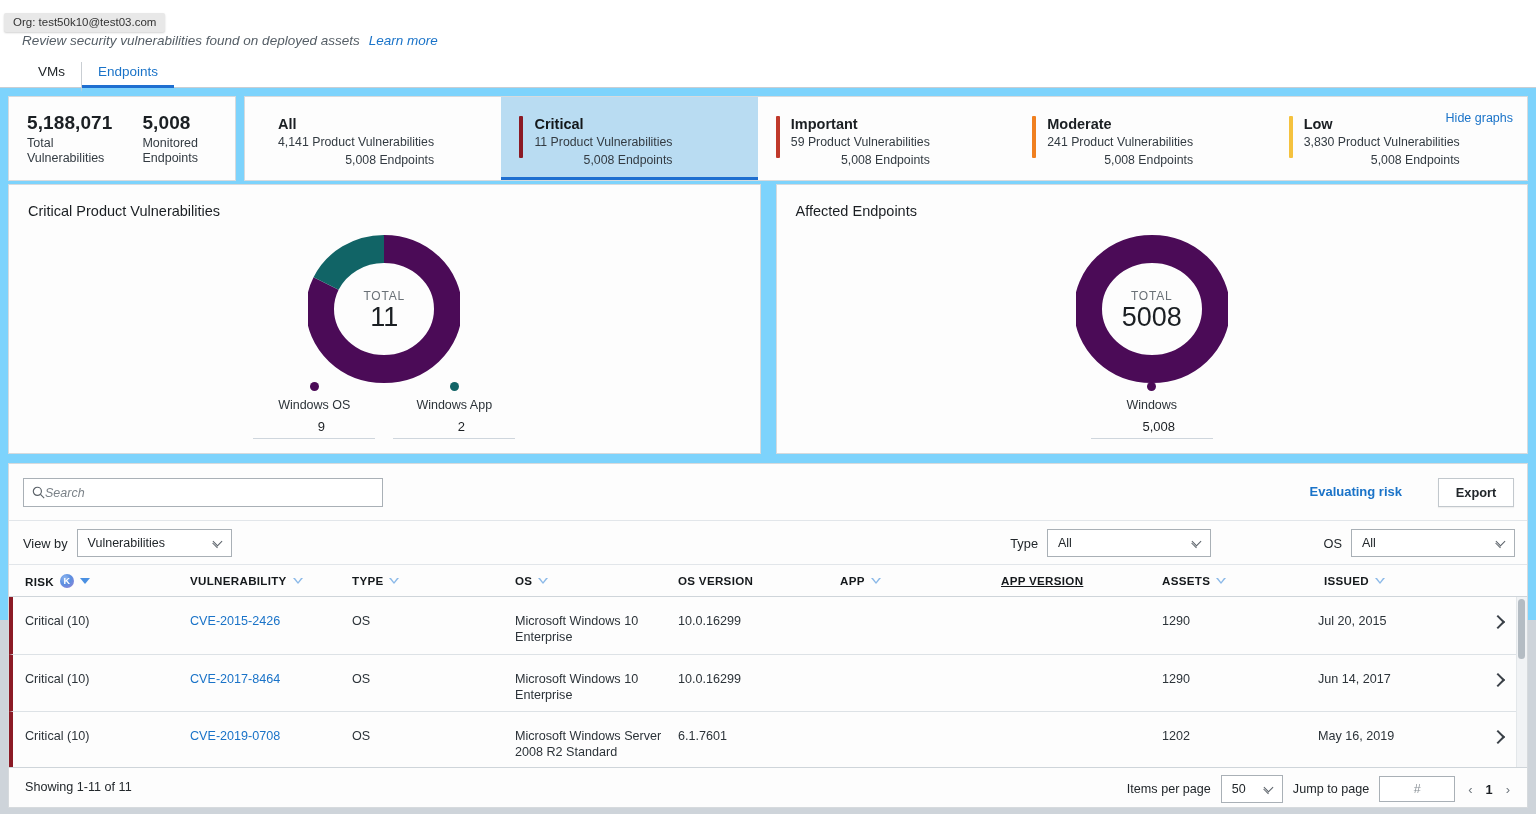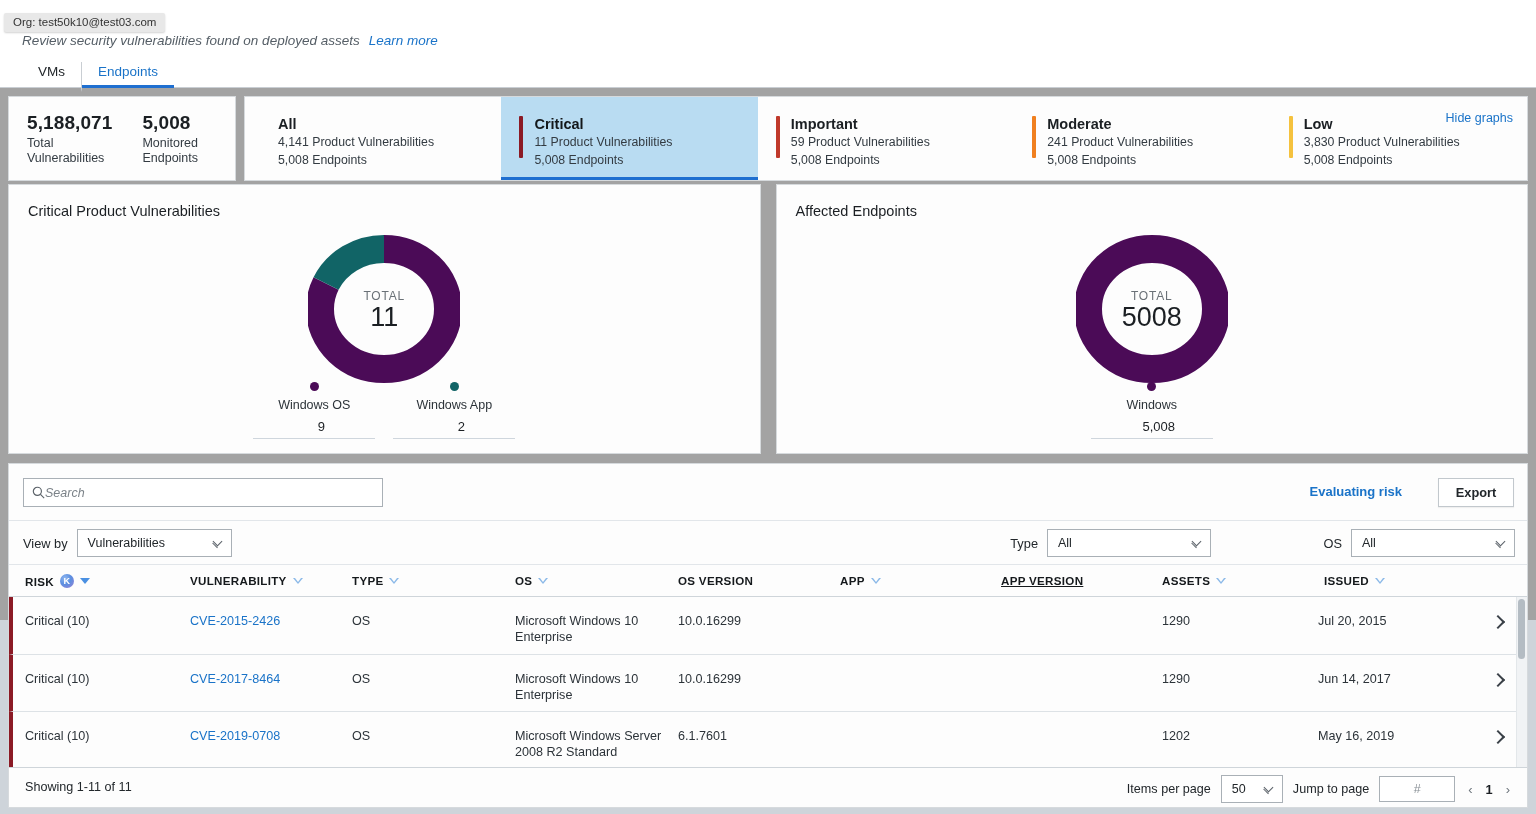--- a/index.html
+++ b/index.html
@@ -5,21 +5,21 @@
   * { box-sizing: border-box; margin: 0; padding: 0; }
   html, body {
     width: 1536px; height: 814px;
     font-family: "Liberation Sans", sans-serif;
     background: #ced4da;
     overflow: hidden;
   }
   .page {
     position: relative;
     width: 1536px; height: 620px;
-    background: #a3a3a3;
+    background: #7dd3fc;
   }
 
   
   .topbar {
     position: absolute; left: 0; top: 0; width: 1536px; height: 88px;
     background: #ffffff;
     border-bottom: 1px solid #c9ced3;
   }
   .org-tip {
     position: absolute; left: 4px; top: 13px;
@@ -77,21 +77,21 @@
     display: flex; align-items: stretch; position: relative;
   }
   .sev {
     flex: 1 1 0; display: flex; align-items: flex-start;
     padding: 19px 0 0 18px; gap: 11px; cursor: pointer;
     position: relative;
   }
   .sev .bar { width: 4px; height: 42px; flex: 0 0 4px; border-radius: 1px; }
   .sev .bar.none { visibility: hidden; }
   .sev .label { font-size: 14.5px; font-weight: bold; color: #1b1f23; }
-  .sev .line { font-size: 12.3px; color: #333b42; line-height: 15px; margin-top: 3px; }
+  .sev .line { font-size: 12.3px; color: #333b42; line-height: 15px; margin-top: 3px; text-align: right; }
   .sev.selected {
     background: #b9dcf2;
     border-bottom: 3px solid #1f6fd0;
   }
   .sev.selected .label { color: #13171a; }
   .hide-graphs {
     position: absolute; right: 14px; top: 14px;
     font-size: 12.5px; color: #1a73c8; cursor: pointer; text-decoration: none;
   }
 

